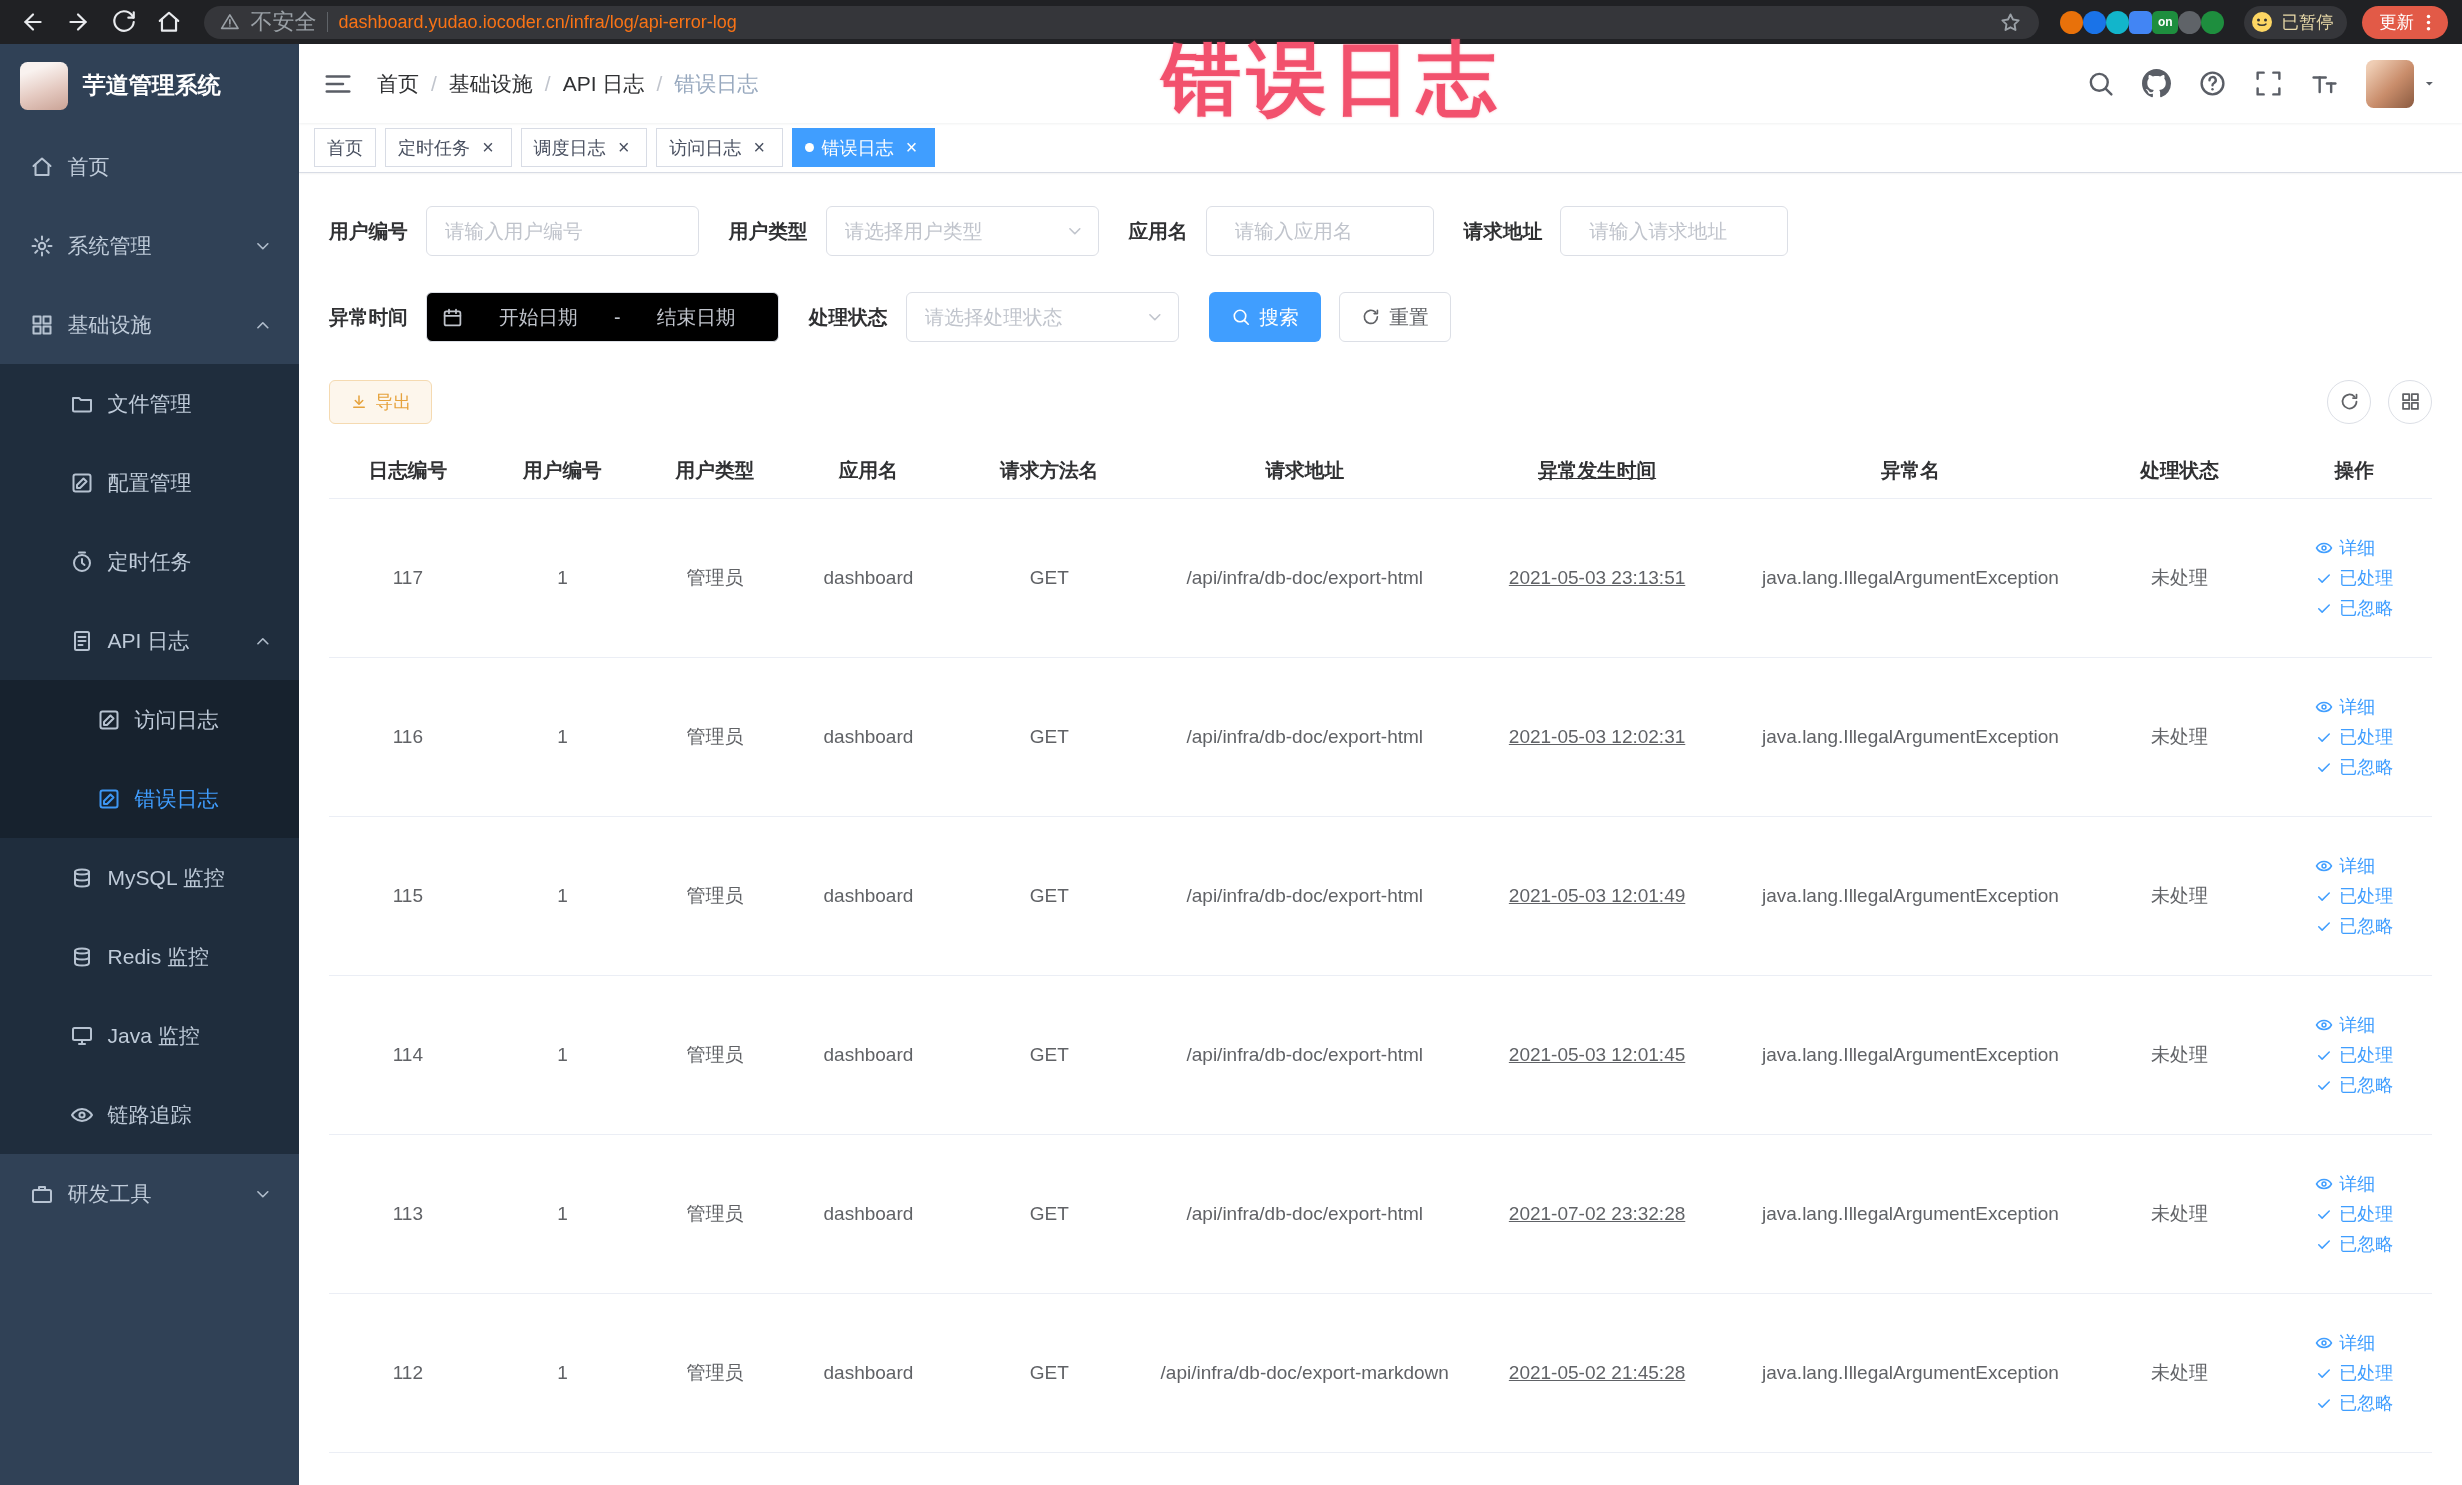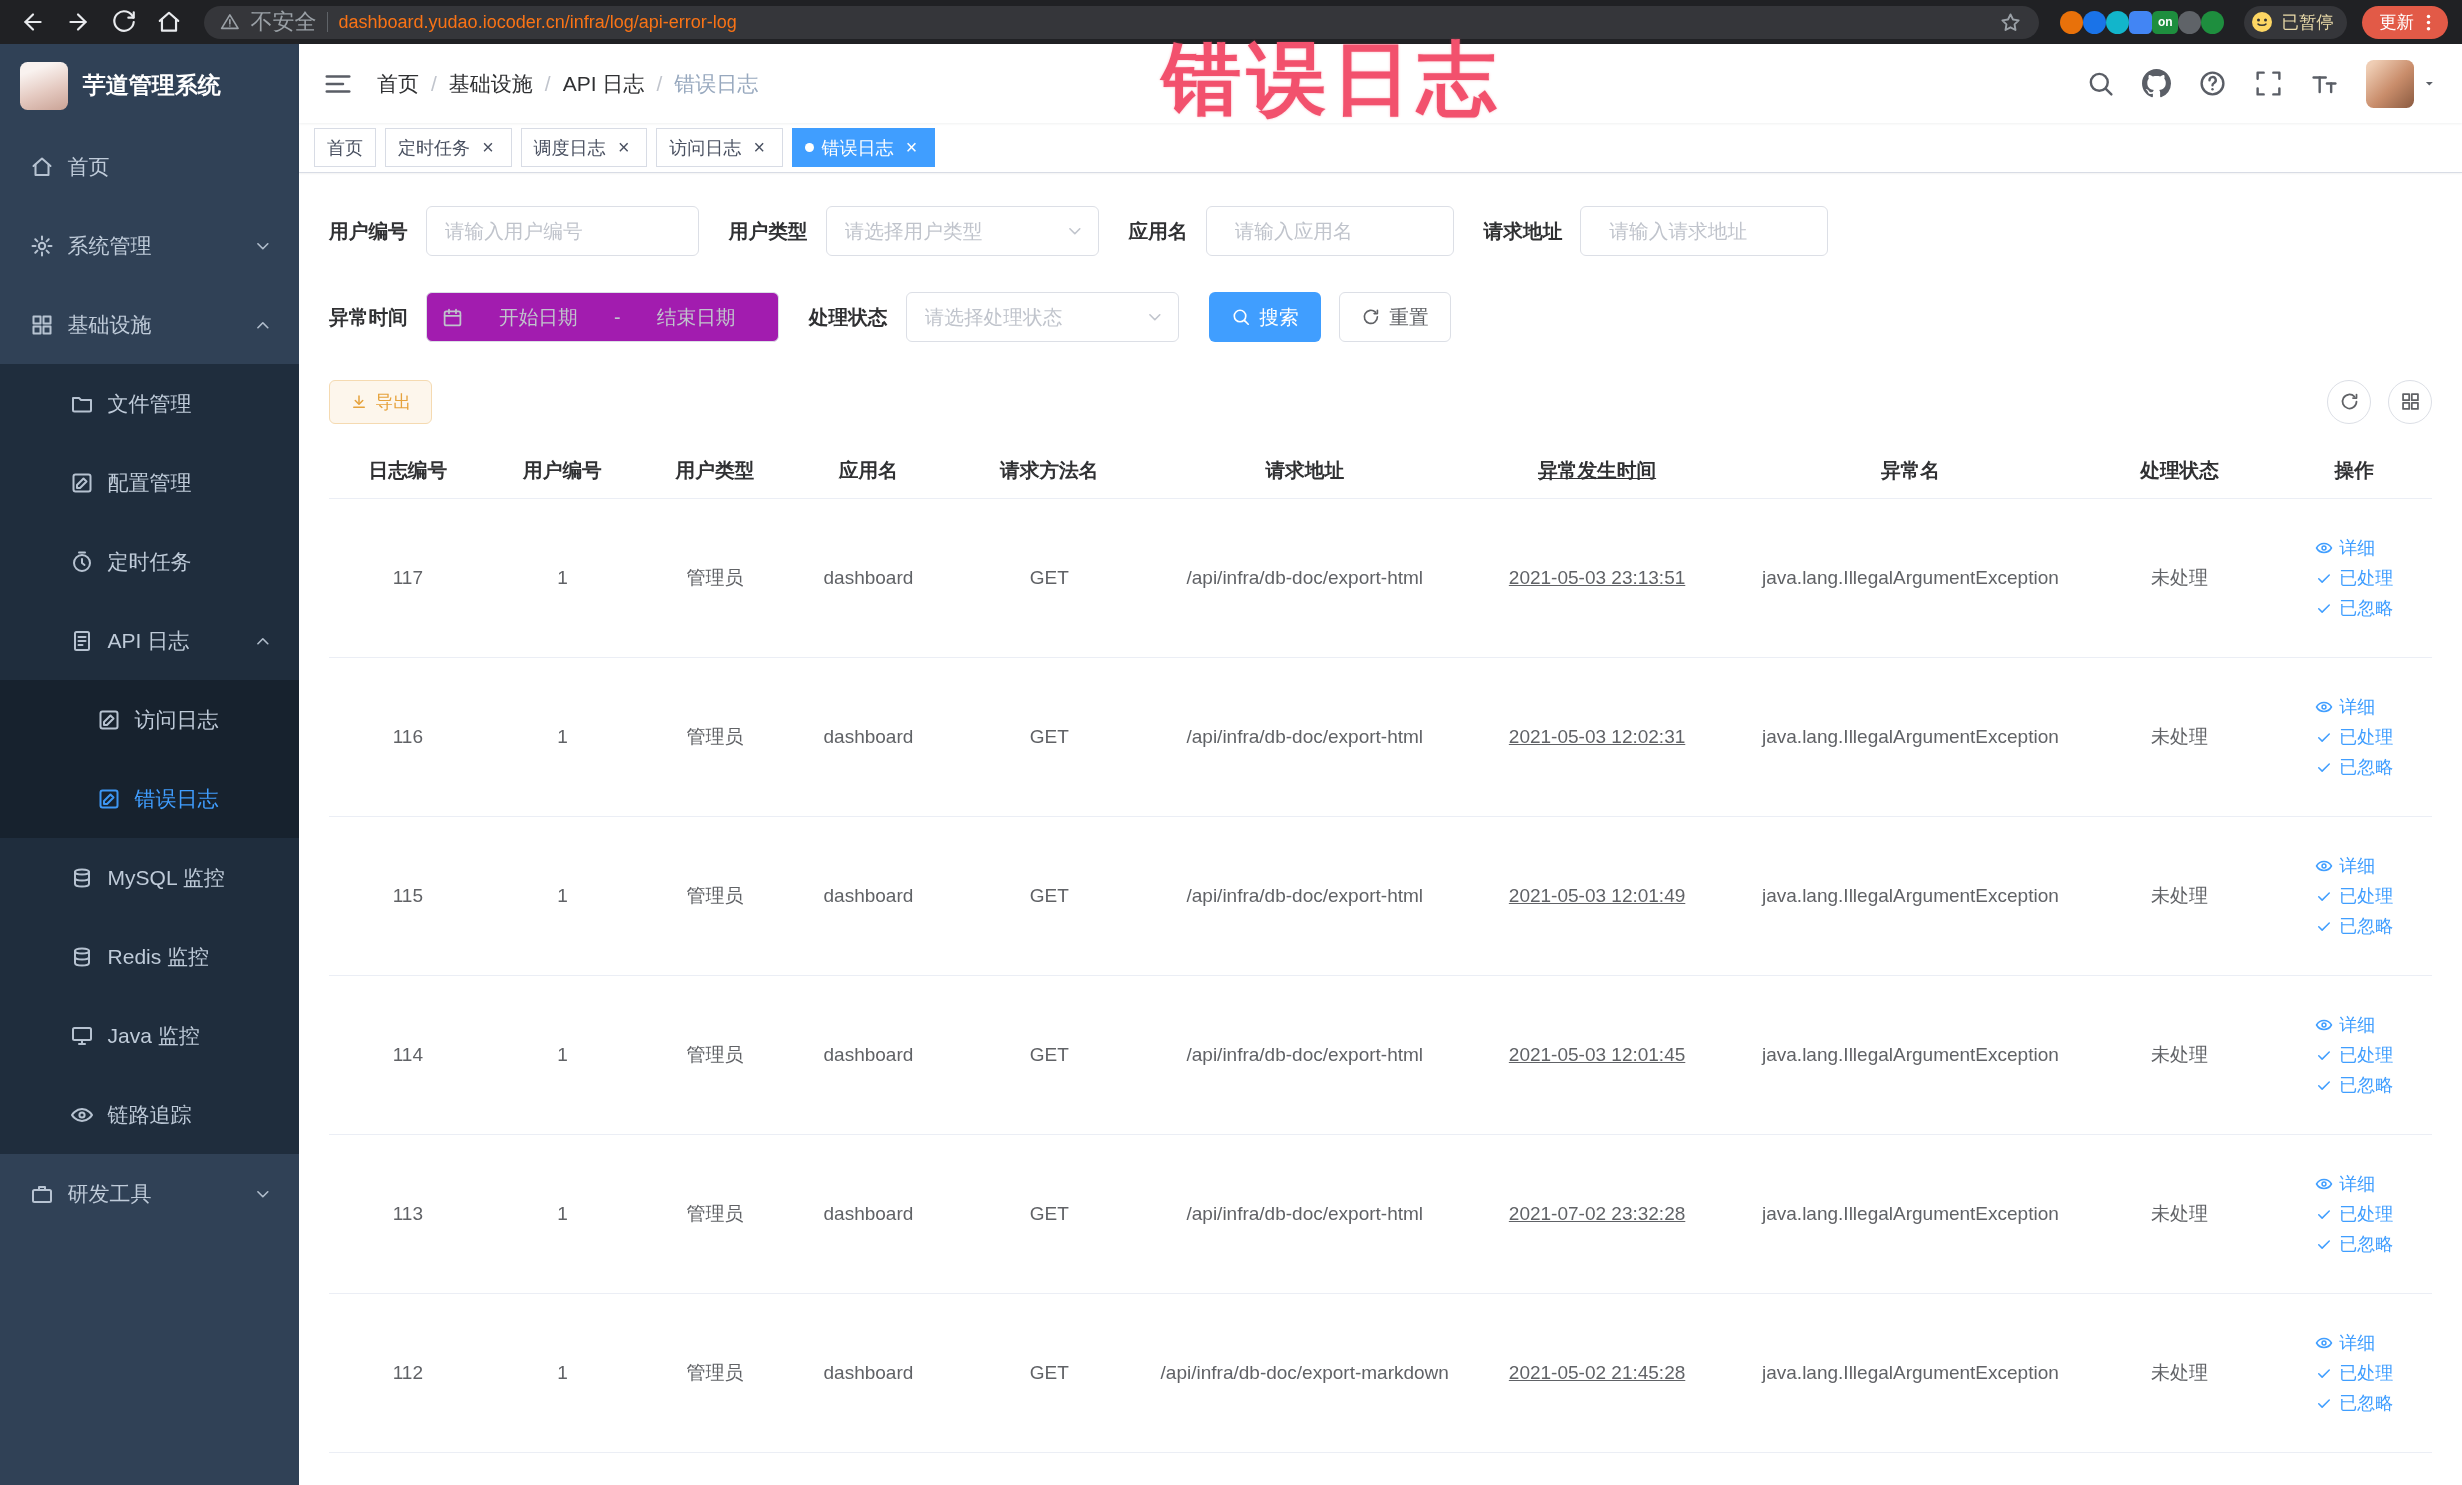--- a/index.html
+++ b/index.html
@@ -66,25 +66,25 @@
 
   
   .filter { padding:33px 30px 0; }
   .filter-row { display:flex; align-items:center; }
   .filter-row.r1 { margin-bottom:36px; }
   .filter-row.r2 { margin-bottom:30px; }
   .f-group { display:flex; align-items:center; margin-right:30px; }
   .f-label { font-weight:600; color:#303133; margin-right:18px; white-space:nowrap; }
   .f-control { position:relative; display:flex; align-items:center; }
   .f-input { width:273px; height:50px; border:0.8px solid #dcdfe6; border-radius:6px; padding:0 18px; font-size:19.7px; color:#606266; font-family:inherit; outline:none; background:#fff; }
-  .f-input.wide { width:248px;padding-left:28px; }
+  .f-input.wide { width:228px;padding-left:28px; }
   .f-select .f-input { padding-right:45px; }
   ::placeholder { color:#c0c4cc; opacity:1; }
   .sel-chevron { position:absolute; right:13.6px; width:19.7px; height:19.7px; color:#c0c4cc; pointer-events:none; }
-  .date-range { width:353px; height:50px; border:0.8px solid #dcdfe6; border-radius:6px; display:flex; align-items:center; padding:0 15px; gap:9px; color:#c0c4cc; font-size:19.7px; background:#a21caf; cursor:pointer; }
+  .date-range { width:353px; height:50px; border:0.8px solid #dcdfe6; border-radius:6px; display:flex; align-items:center; padding:0 15px; gap:9px; color:#c0c4cc; font-size:19.7px; background:#000000; cursor:pointer; }
   .date-range .cal { width:21px; height:21px; color:#c0c4cc; }
   .date-range .dph { flex:1; text-align:center; white-space:nowrap; }
   .date-range .sep { color:#c0c4cc; }
   .btn { display:inline-flex; align-items:center; gap:9px; height:50px; padding:0 21px; border-radius:6px; font-size:19.7px; cursor:pointer; border:0.8px solid transparent; white-space:nowrap; }
   .btn .b-icon { width:19.7px; height:19.7px; }
   .btn-primary { background:#409eff; color:#fff; }
   .btn-default { background:#fff; border-color:#dcdfe6; color:#606266; margin-left:18px; }
 
   
   .toolbar-row { display:flex; align-items:center; justify-content:space-between; padding:7.6px 30px 0; }

